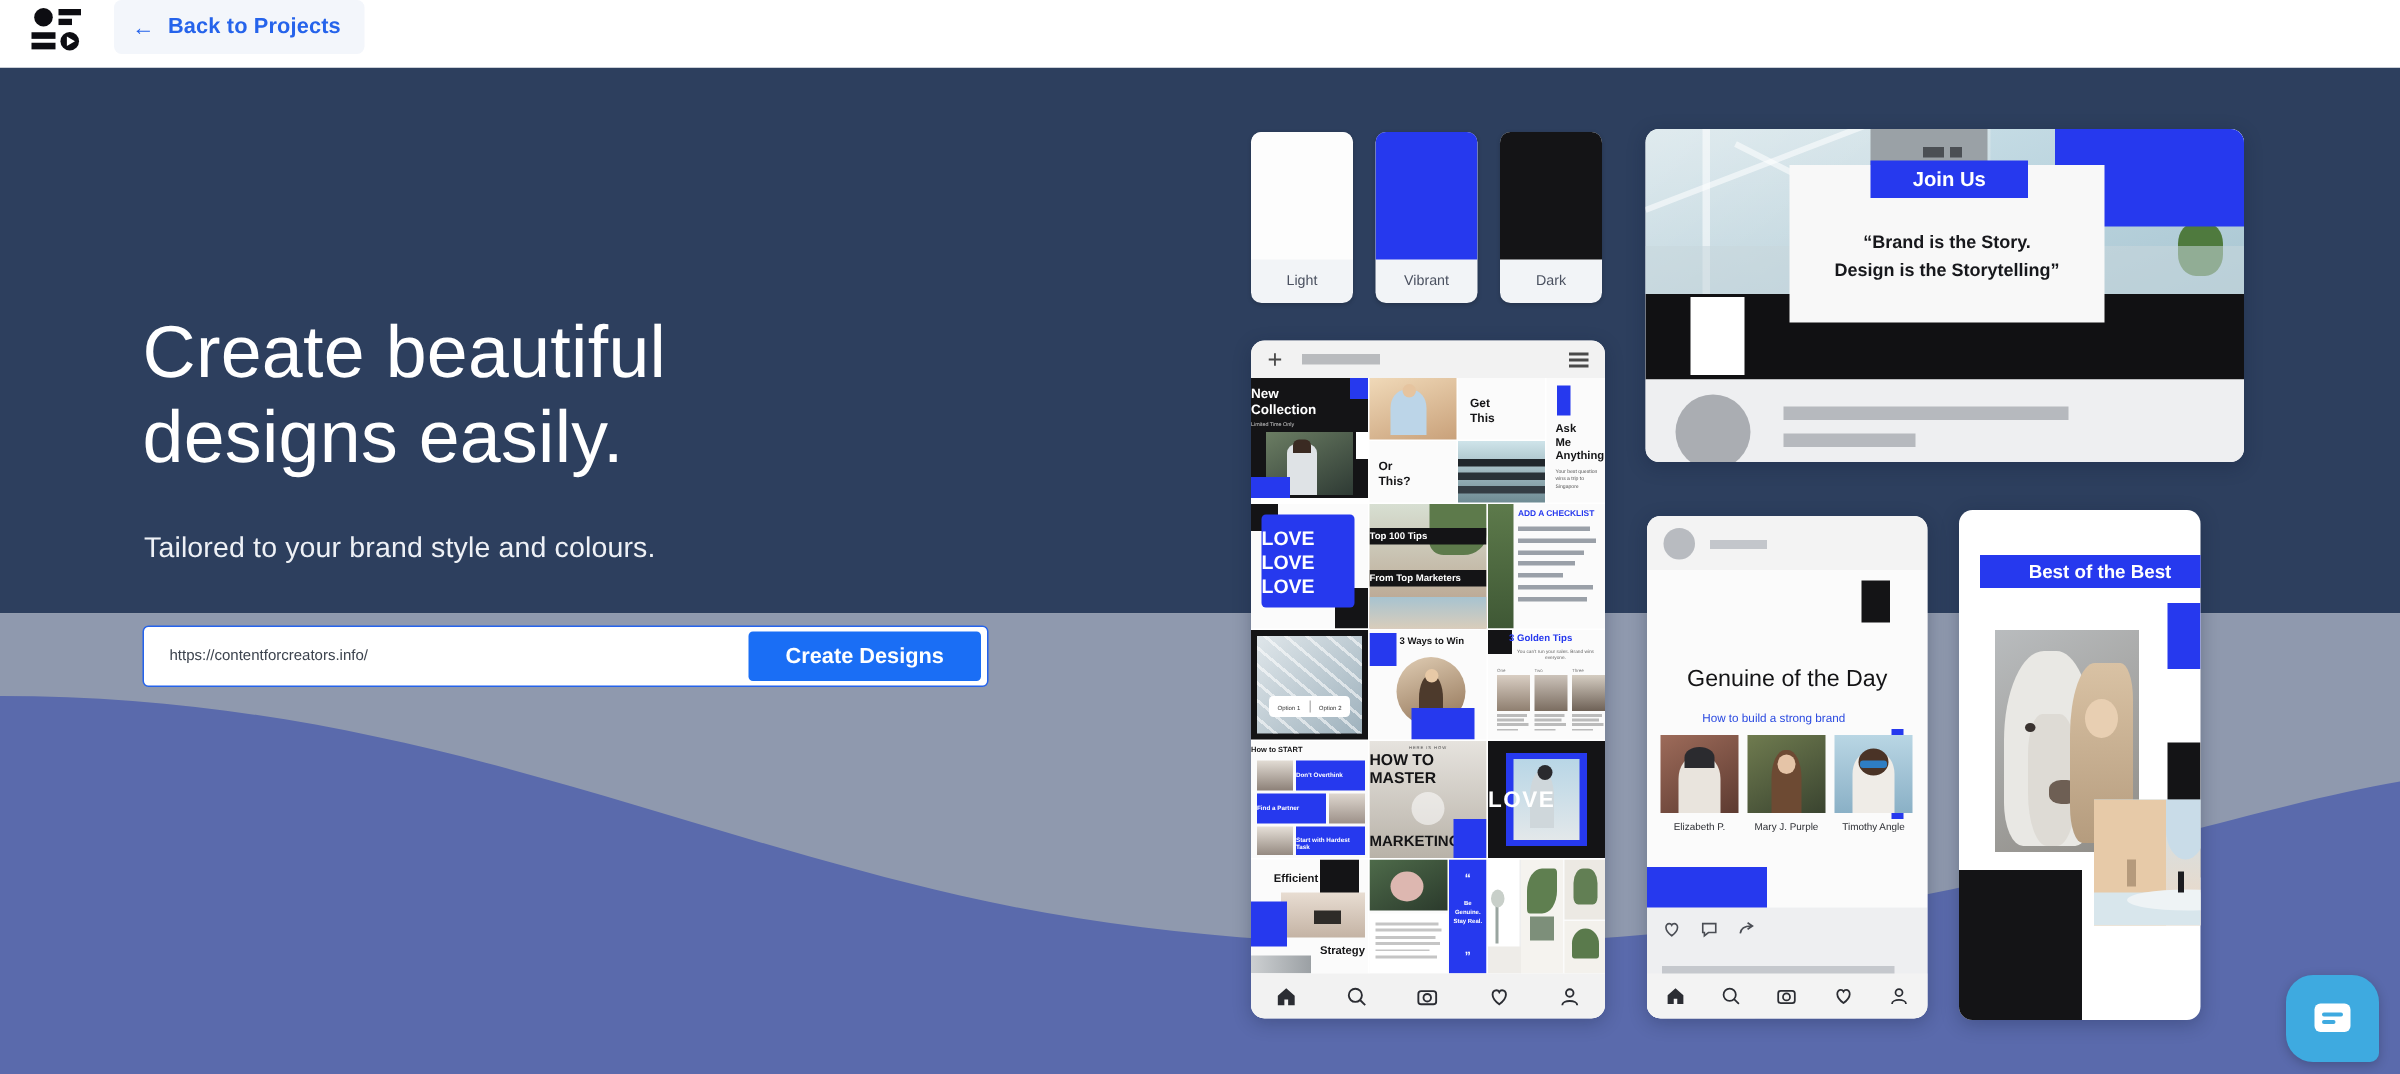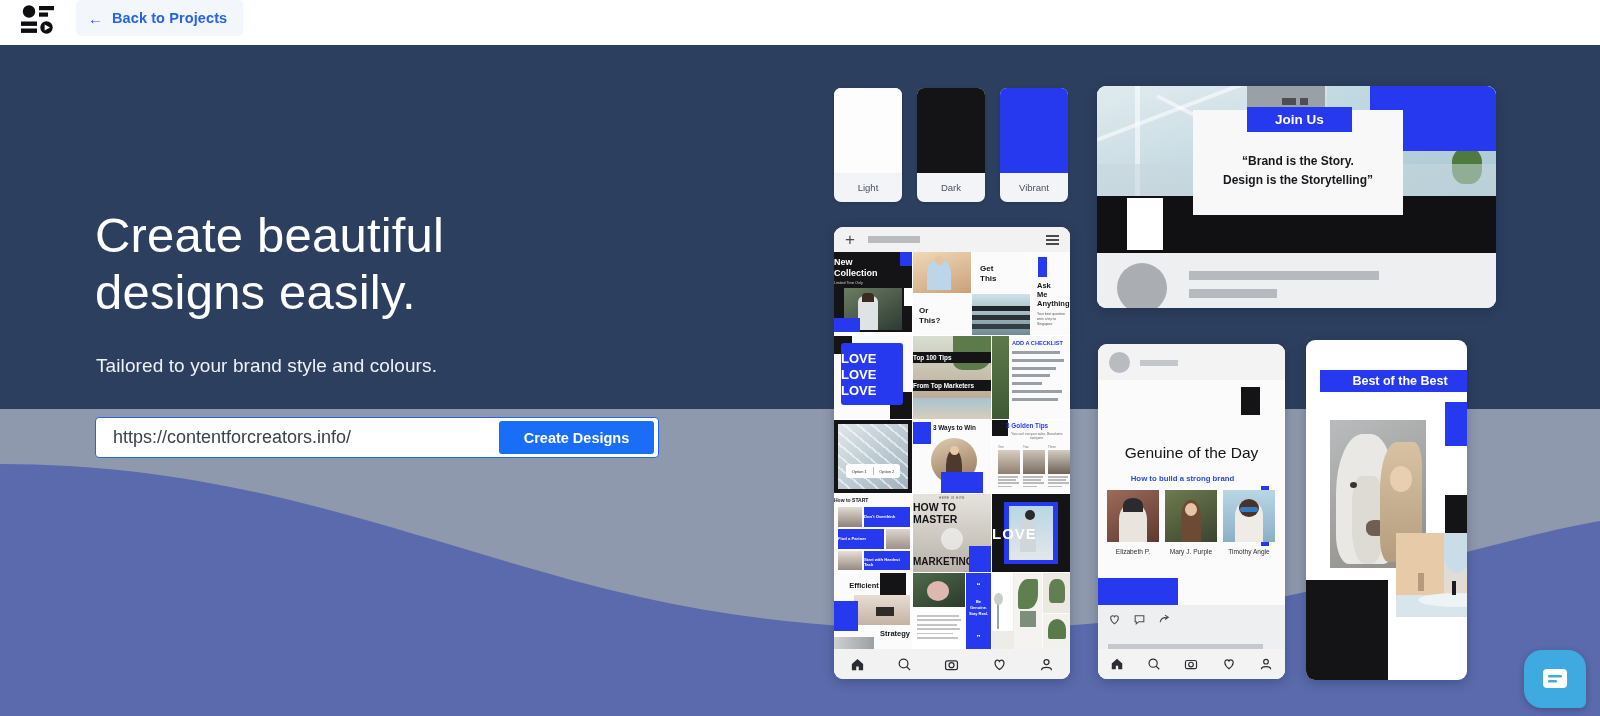--- a/index.html
+++ b/index.html
@@ -52,21 +52,21 @@
 
   
   .urlform {
     position: absolute; left: 95px; top: 417px; width: 564px; height: 41px;
     background: #ffffff; border: 1.5px solid #2563eb; border-radius: 4px;
     display: flex; align-items: center; z-index: 20;
   }
   .urlform input {
     flex: 1; border: none; outline: none; background: transparent;
     font-family: "Liberation Sans", sans-serif;
-    font-size: 18px; color: #3b424d; padding-left: 17px;
+    font-size: 10px; color: #3b424d; padding-left: 17px;
   }
   .btn-create {
     width: 155px; height: 33px; margin-right: 4px;
     background: #1a6ef5; color: #ffffff; border: none; border-radius: 3px;
     font-family: "Liberation Sans", sans-serif;
     font-size: 14.5px; font-weight: bold; cursor: pointer;
   }
 
   
   .themes { position: absolute; left: 834px; top: 88px; display: flex; gap: 15px; z-index: 12; }
@@ -125,21 +125,21 @@
   
   #podcast { left: 1098px; top: 344px; width: 187px; height: 335px; }
   .pc-head { position:absolute; left:0; top:0; width:187px; height:36px; background:#f3f3f3; }
   .pc-ava { position:absolute; left:11px; top:8px; width:21px; height:21px; border-radius:50%; background:#b8bbc0; }
   .pc-nm { position:absolute; left:42px; top:16px; width:38px; height:6px; background:#c3c6cb; }
   .pc-body { position:absolute; left:0; top:36px; width:187px; height:225px; background:#fbfbfb; }
   .pc-blackbox { position:absolute; left:143px; top:7px; width:19px; height:28px; background:#141416; }
   .pc-title { position:absolute; left:0; top:64px; width:187px; text-align:center;
               font-size:15.5px; color:#141416; }
   .pc-sub { position:absolute; left:0; top:94px; width:169px; text-align:center;
-            font-size:7.8px; color:#2b4ae0; font-weight:bold; }
+            font-size:7.8px; color:#2b4ae0; font-weight:normal; }
   .pc-faces { position:absolute; left:9px; top:110px; width:170px; display:flex; gap:6px; }
   .pc-face { width:52px; }
   .pc-face .img { width:52px; height:52px; }
   .pc-face .nm { margin-top:6px; font-size:6.6px; color:#2c2e33; text-align:center; }
   .pc-bluebar { position:absolute; left:163px; top:106px; width:8px; height:60px; background:#2639ee; }
   .pc-bluebox { position:absolute; left:0; top:198px; width:80px; height:36px; background:#2639ee; }
   .pc-actions { position:absolute; left:0; top:261px; width:187px; height:74px; background:#eeeff1; }
   .pc-icons { position:absolute; left:10px; top:8px; display:flex; gap:12px; }
   .pc-l1 { position:absolute; left:10px; top:39px; width:155px; height:7px; background:#c5c8cd; }
   .pc-l2 { position:absolute; left:10px; top:53px; width:110px; height:7px; background:#c5c8cd; }
@@ -203,26 +203,26 @@
     <input type="text" value="https://contentforcreators.info/" placeholder="https://yourwebsite.com/" style="">
     <button class="btn-create">Create Designs</button>
   </div>
 
   <div class="themes">
     <div class="theme-card">
       <div class="swatch" style="background:#fdfdfd"></div>
       <div class="tname">Light</div>
     </div>
     <div class="theme-card">
+      <div class="swatch" style="background:#2639ee"></div>
+      <div class="tname">Vibrant</div>
+    </div>
+    <div class="theme-card">
       <div class="swatch" style="background:#141416"></div>
       <div class="tname">Dark</div>
-    </div>
-    <div class="theme-card">
-      <div class="swatch" style="background:#2639ee"></div>
-      <div class="tname">Vibrant</div>
     </div>
   </div>
 
   <div class="card" id="brand-card">
     <div class="bc-photo">
       <div class="beam" style="left:38px;top:0;width:5px;height:110px;"></div>
       <div class="beam" style="left:0;top:52px;width:230px;height:4px;transform:rotate(-21deg);transform-origin:left;"></div>
       <div class="beam" style="left:60px;top:8px;width:150px;height:4px;transform:rotate(27deg);transform-origin:left;"></div>
       <div style="position:absolute;left:150px;top:0;width:78px;height:40px;background:#9aa1a6;"></div>
       <div style="position:absolute;left:185px;top:12px;width:14px;height:7px;background:#4b4f54;"></div>

